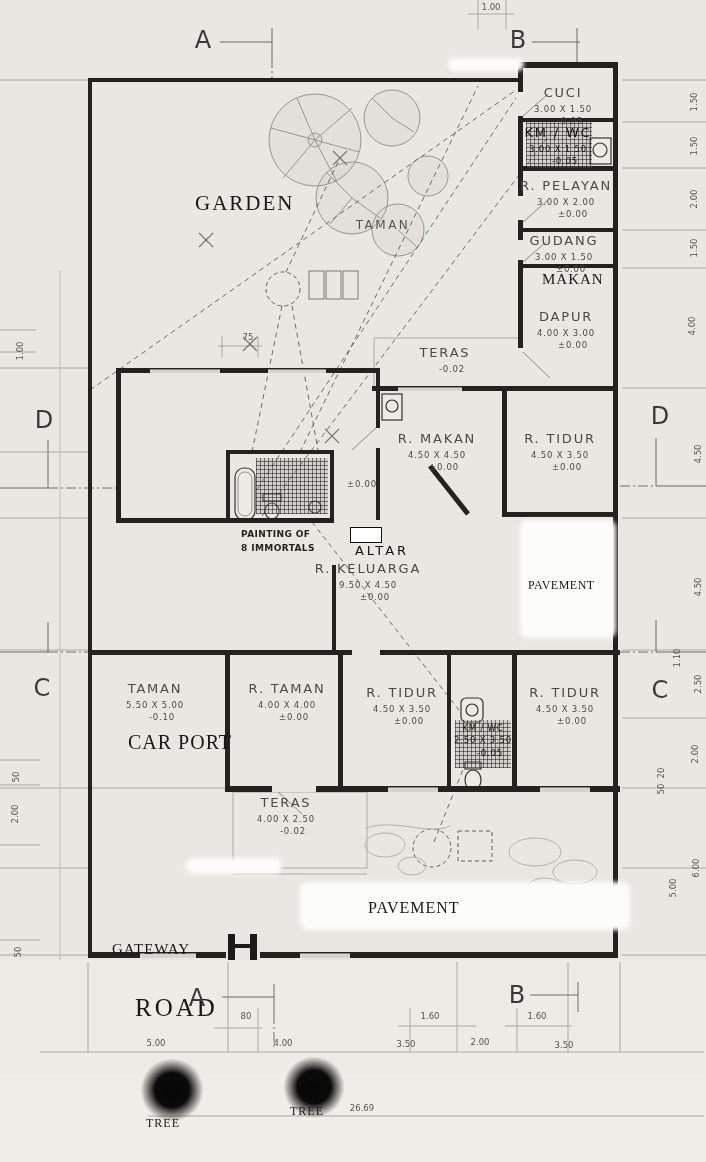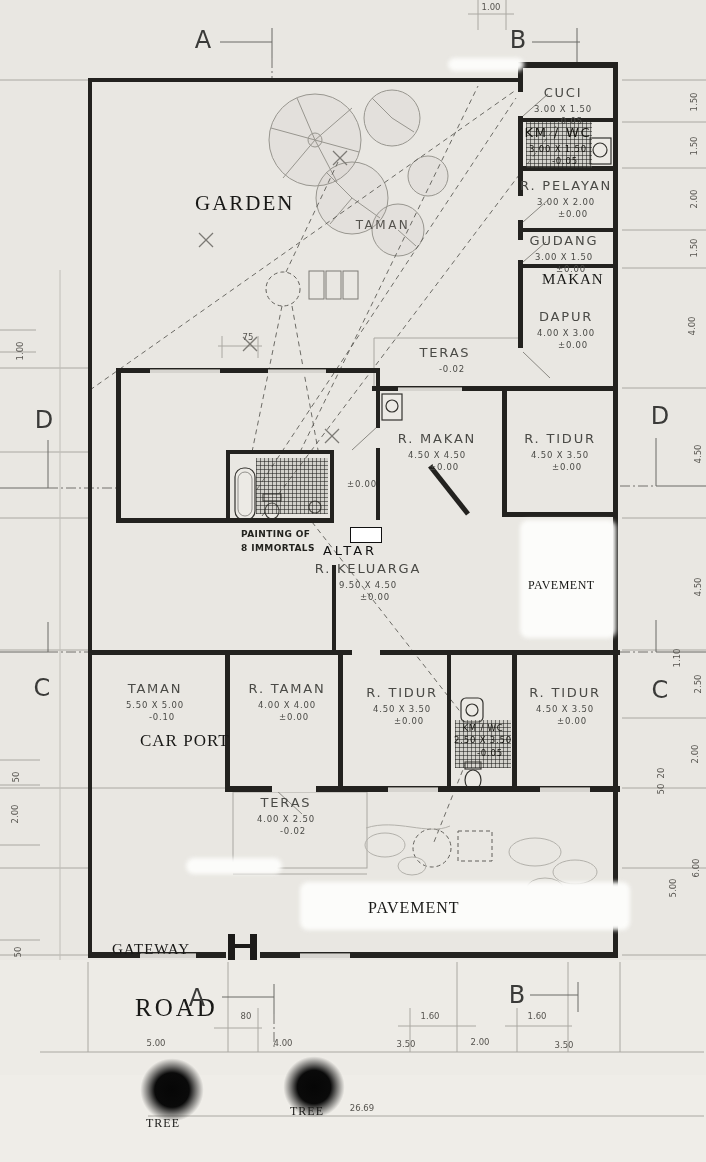--- a/index.html
+++ b/index.html
@@ -341,23 +341,23 @@
   </div>
 
   <div class="ser" style="left:195px;top:191px;font-size:21px;letter-spacing:2px">GARDEN</div>
   <div class="taman" style="left:383px;top:218px">TAMAN</div>
   <div class="ser" style="left:542px;top:271px;font-size:15px;letter-spacing:1px">MAKAN</div>
   <div class="pn" style="left:241px;top:528px">
     <div>PAINTING OF</div>
     <div>8 IMMORTALS</div>
   </div>
   <div class="altarbox" style="left:350px;top:527px"></div>
-  <div class="altar" style="left:350px;top:543px">ALTAR</div>
+  <div class="altar" style="left:382px;top:543px">ALTAR</div>
   <div class="ser" style="left:528px;top:578px;font-size:12px;letter-spacing:.5px">PAVEMENT</div>
-  <div class="ser" style="left:140px;top:731px;font-size:17px;letter-spacing:1px">CAR PORT</div>
+  <div class="ser" style="left:128px;top:731px;font-size:20px;letter-spacing:1px">CAR PORT</div>
   <div class="ser" style="left:368px;top:899px;font-size:16px;letter-spacing:1px">PAVEMENT</div>
   <div class="ser" style="left:112px;top:941px;font-size:15px;letter-spacing:1px">GATEWAY</div>
   <div class="ser" style="left:135px;top:994px;font-size:25px;letter-spacing:3px">ROAD</div>
   <div class="ser" style="left:146px;top:1116px;font-size:12px;letter-spacing:1px">TREE</div>
   <div class="ser" style="left:290px;top:1104px;font-size:12px;letter-spacing:1px">TREE</div>
 
   <div class="gl" style="left:203px;top:40px">A</div>
   <div class="gl" style="left:518px;top:40px">B</div>
   <div class="gl" style="left:197px;top:998px">A</div>
   <div class="gl" style="left:517px;top:995px">B</div>

